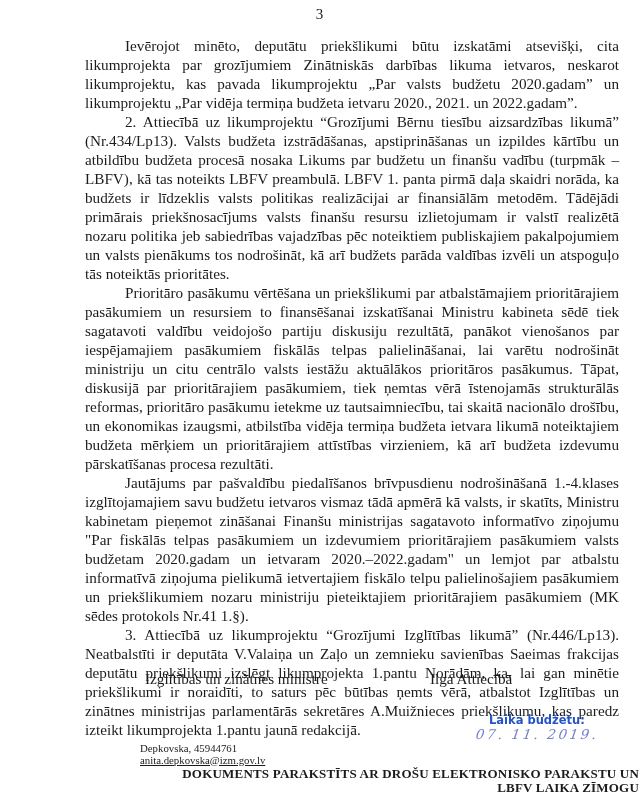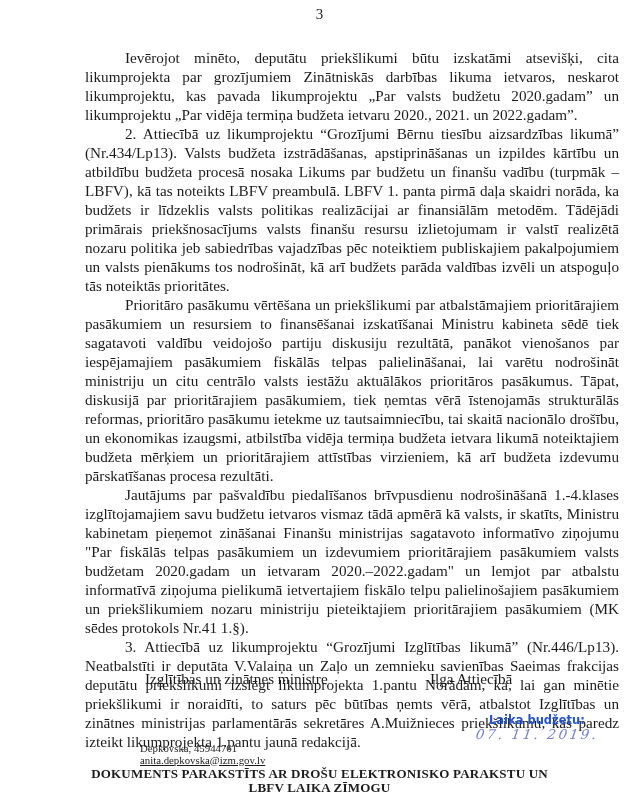--- a/index.html
+++ b/index.html
@@ -11,21 +11,21 @@
   }
   .page {
     position:relative; width:639px; height:808px;
     background:#ffffff; overflow:hidden;
   }
   .page-number {
     position:absolute; top:6px; left:0; right:0;
     text-align:center; font-size:15px;
   }
   .body-text {
-    position:absolute; left:85px; top:48px; width:534px;
+    position:absolute; left:85px; top:36px; width:534px;
     font-size:15.2px; line-height:19px; text-align:justify;
   }
   .para { margin:0; text-indent:40px; }
   .para.gap { }
   .signature-row { position:absolute; left:85px; top:670px; width:534px; height:20px; font-size:15.2px; }
   .sig-role { position:absolute; left:60px; top:0; white-space:nowrap; }
   .sig-name { position:absolute; left:345px; top:0; white-space:nowrap; }
   .stamp-label {
     position:absolute; left:489px; top:713px;
     font-family:"DejaVu Sans","Liberation Sans",sans-serif;
@@ -39,21 +39,21 @@
     color:var(--handwriting-blue,#7480c7);
     transform:skewX(-8deg);
   }
   .contact {
     position:absolute; left:140px; top:743px;
     font-size:10.8px; line-height:11.5px;
   }
   .contact-email { color:inherit; }
   .footer-notice {
     position:absolute; left:0; right:0; top:767px;
-    text-align:center; font-weight:bold;
+    text-align:right; font-weight:bold;
     font-size:13px; line-height:13.8px;
     letter-spacing:0.2px;
   }
 </style>
 </head>
 <body>
 
 <div class="page">
 
   <div class="page-number">3</div>

